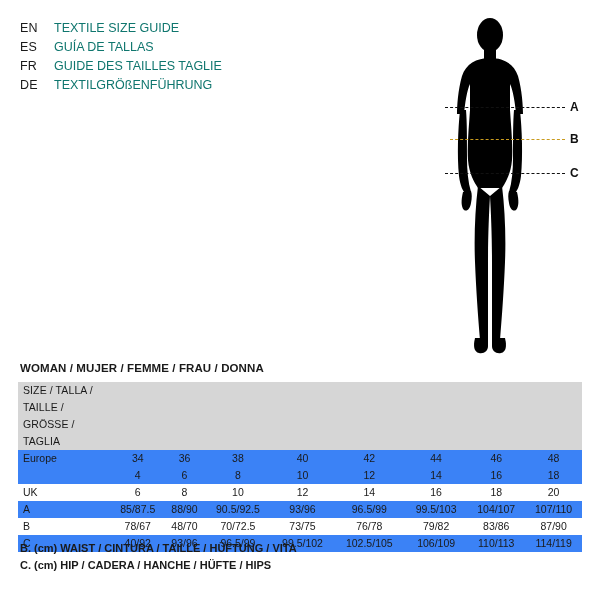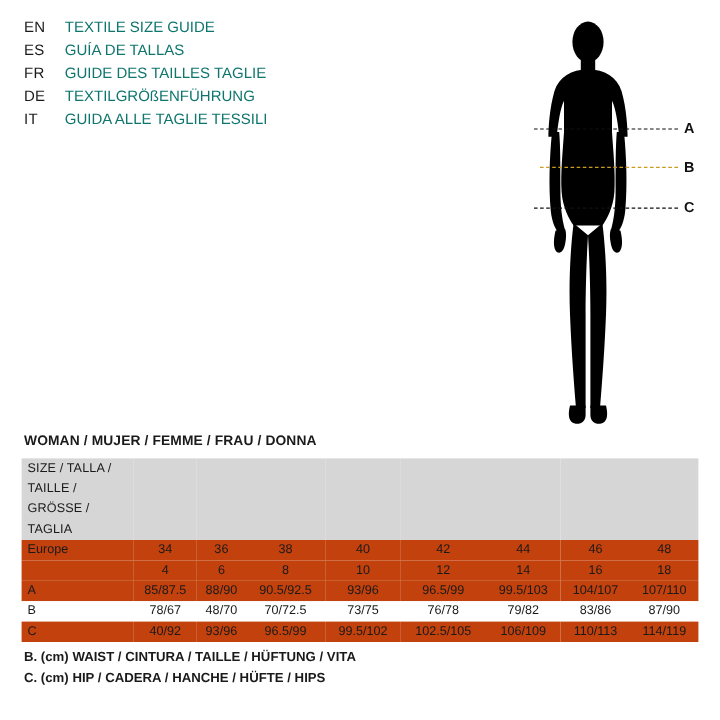--- a/index.html
+++ b/index.html
@@ -23,21 +23,21 @@
 
   
   .lang-block {
     position: absolute;
     left: 20px;
     top: 16px;
     width: 300px;
   }
   .lang-row {
     display: flex;
-    align-items: flex-start;
+    align-items: flex-end;
     height: 19px;
   }
   .lang-code {
     width: 34px;
     font-size: 12.5px;
     letter-spacing: 0.2px;
     color: #1a1a1a;
   }
   .lang-text {
     font-size: 12.5px;
@@ -109,21 +109,21 @@
     padding-left: 5px;
     width: 88px;
     margin-left: 16px;
   }
   .size-table thead th {
     background: #d6d6d6;
     font-size: 10.5px;
     letter-spacing: 0.1px;
   }
   .size-table tbody tr.shade td {
-    background: #c2410c;
+    background: #3b82f6;
   }
   .size-table tbody tr.plain td {
     background: #ffffff;
   }
 
   
   .legend {
     position: absolute;
     left: 20px;
     top: 540px;
@@ -152,24 +152,20 @@
       <span class="lang-text">GUÍA DE TALLAS</span>
     </div>
     <div class="lang-row">
       <span class="lang-code">FR</span>
       <span class="lang-text">GUIDE DES TAILLES TAGLIE</span>
     </div>
     <div class="lang-row">
       <span class="lang-code">DE</span>
       <span class="lang-text">TEXTILGRÖßENFÜHRUNG</span>
     </div>
-    <div class="lang-row">
-      <span class="lang-code">IT</span>
-      <span class="lang-text">GUIDA ALLE TAGLIE TESSILI</span>
-    </div>
   </div>
 
   <div class="figure-wrap">
     <svg class="figure-svg" viewBox="0 0 120 360">
       <g fill="#000000">
 
         <ellipse cx="60" cy="25" rx="13" ry="17"></ellipse>
 
         <rect x="54" y="39" width="12" height="12"></rect>
 
@@ -246,20 +242,31 @@
         <td class="row-label"></td>
         <td>4</td>
         <td>6</td>
         <td>8</td>
         <td>10</td>
         <td>12</td>
         <td>14</td>
         <td>16</td>
         <td>18</td>
       </tr>
+      <tr class="plain">
+        <td class="row-label">UK</td>
+        <td>6</td>
+        <td>8</td>
+        <td>10</td>
+        <td>12</td>
+        <td>14</td>
+        <td>16</td>
+        <td>18</td>
+        <td>20</td>
+      </tr>
       <tr class="shade">
         <td class="row-label">A</td>
         <td>85/87.5</td>
         <td>88/90</td>
         <td>90.5/92.5</td>
         <td>93/96</td>
         <td>96.5/99</td>
         <td>99.5/103</td>
         <td>104/107</td>
         <td>107/110</td>

